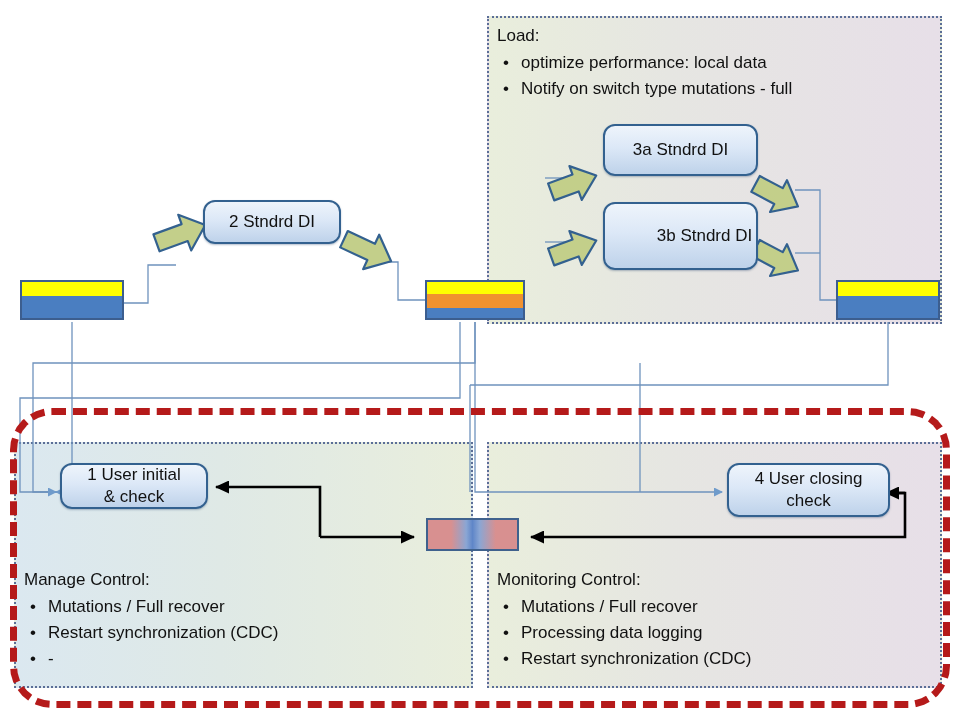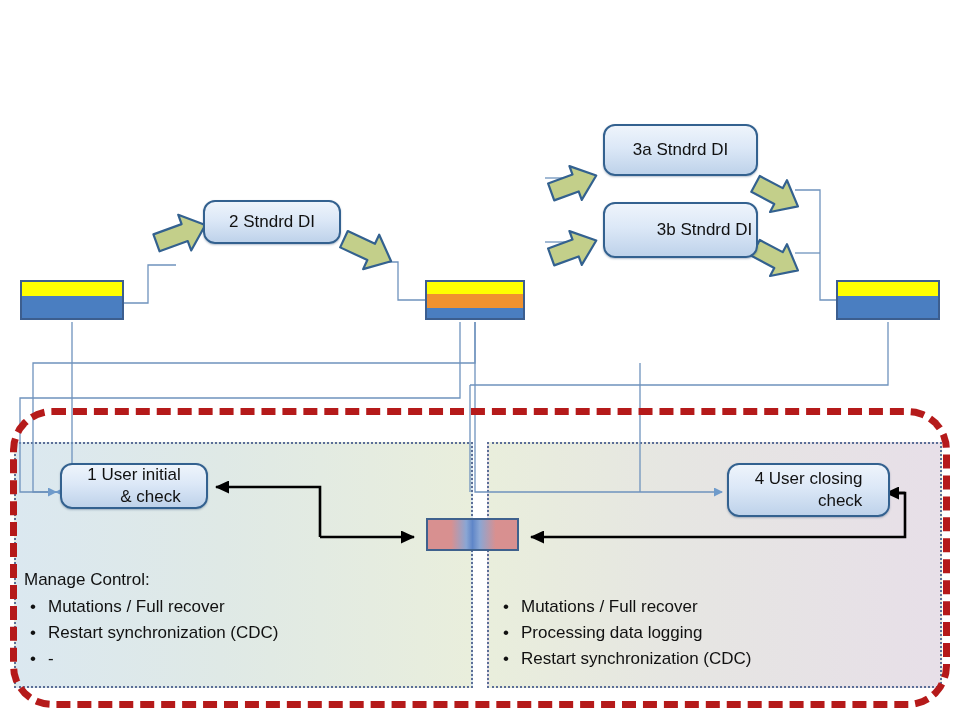--- a/index.html
+++ b/index.html
@@ -83,28 +83,28 @@
   .proc {
     position: absolute;
     border: 2px solid #33618f;
     border-radius: 12px;
     background: linear-gradient(to bottom, #eef4fb 0%, #dce8f7 45%, #bed2ea 100%);
     color: #111;
     font-size: 17px;
     display: flex;
     align-items: center;
     justify-content: center;
-    text-align: right;
+    text-align: center;
     line-height: 22px;
     box-shadow: 0 1px 2px rgba(40,70,110,0.35);
   }
 
   .proc-2   { left: 203px; top: 200px;  width: 138px; height: 44px; }
   .proc-3a  { left: 603px; top: 124px;  width: 155px; height: 52px; }
-  .proc-3b  { left: 603px; top: 202px;  width: 155px; height: 56px; padding-left: 48px; }
+  .proc-3b  { left: 603px; top: 202px;  width: 155px; height: 68px; padding-left: 48px; }
   .proc-1   { left: 60px;  top: 463px;  width: 148px; height: 46px; }
   .proc-4   { left: 727px; top: 463px;  width: 163px; height: 54px; }
 
   
   .dbstore {
     position: absolute;
     border: 2px solid #3c5e8f;
     display: flex;
     flex-direction: column;
     overflow: hidden;
@@ -132,31 +132,39 @@
     position: absolute; left:0; top:0; width:960px; height:720px;
     pointer-events: none;
   }
 </style>
 </head>
 <body>
 
 <div id="stage">
 
 
+  <div class="panel panel-load">
+    <div class="panel-title hdr-top">Load:</div>
+    <ul class="bullets bul-top">
+      <li>optimize performance: local data</li>
+      <li>Notify on switch type mutations - full</li>
+    </ul>
+  </div>
 
   <div class="panel panel-manage">
     <div class="panel-title hdr-bot">Manage Control:</div>
     <ul class="bullets bul-bot">
       <li>Mutations / Full recover</li>
       <li>Restart synchronization (CDC)</li>
       <li>-</li>
     </ul>
   </div>
 
   <div class="panel panel-monitor">
+    <div class="panel-title hdr-bot">Monitoring Control:</div>
     <ul class="bullets bul-bot">
       <li>Mutations / Full recover</li>
       <li>Processing data logging</li>
       <li>Restart synchronization (CDC)</li>
     </ul>
   </div>
 
   <svg class="layer" width="960" height="720" viewBox="0 0 960 720">
     <defs>
       <marker id="bluearrow" markerWidth="9" markerHeight="9" refX="8" refY="4.5" orient="auto" markerUnits="userSpaceOnUse">

